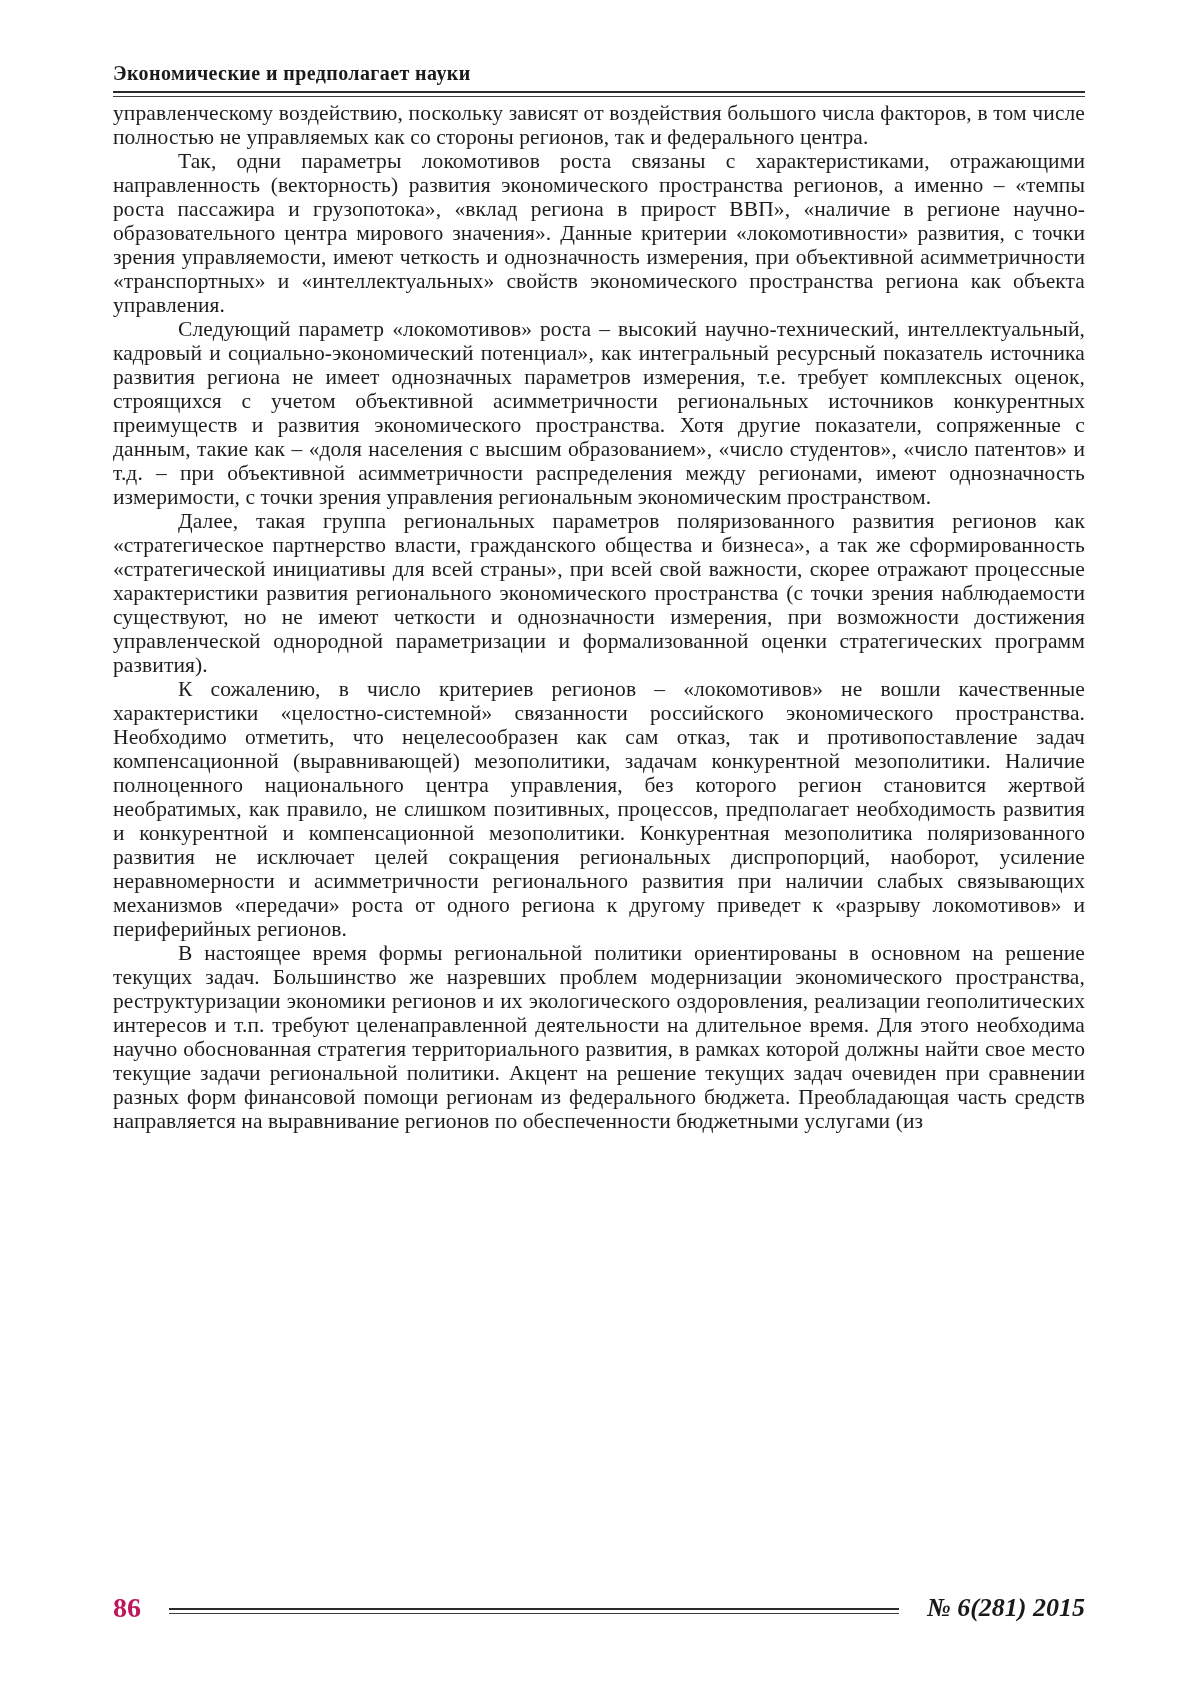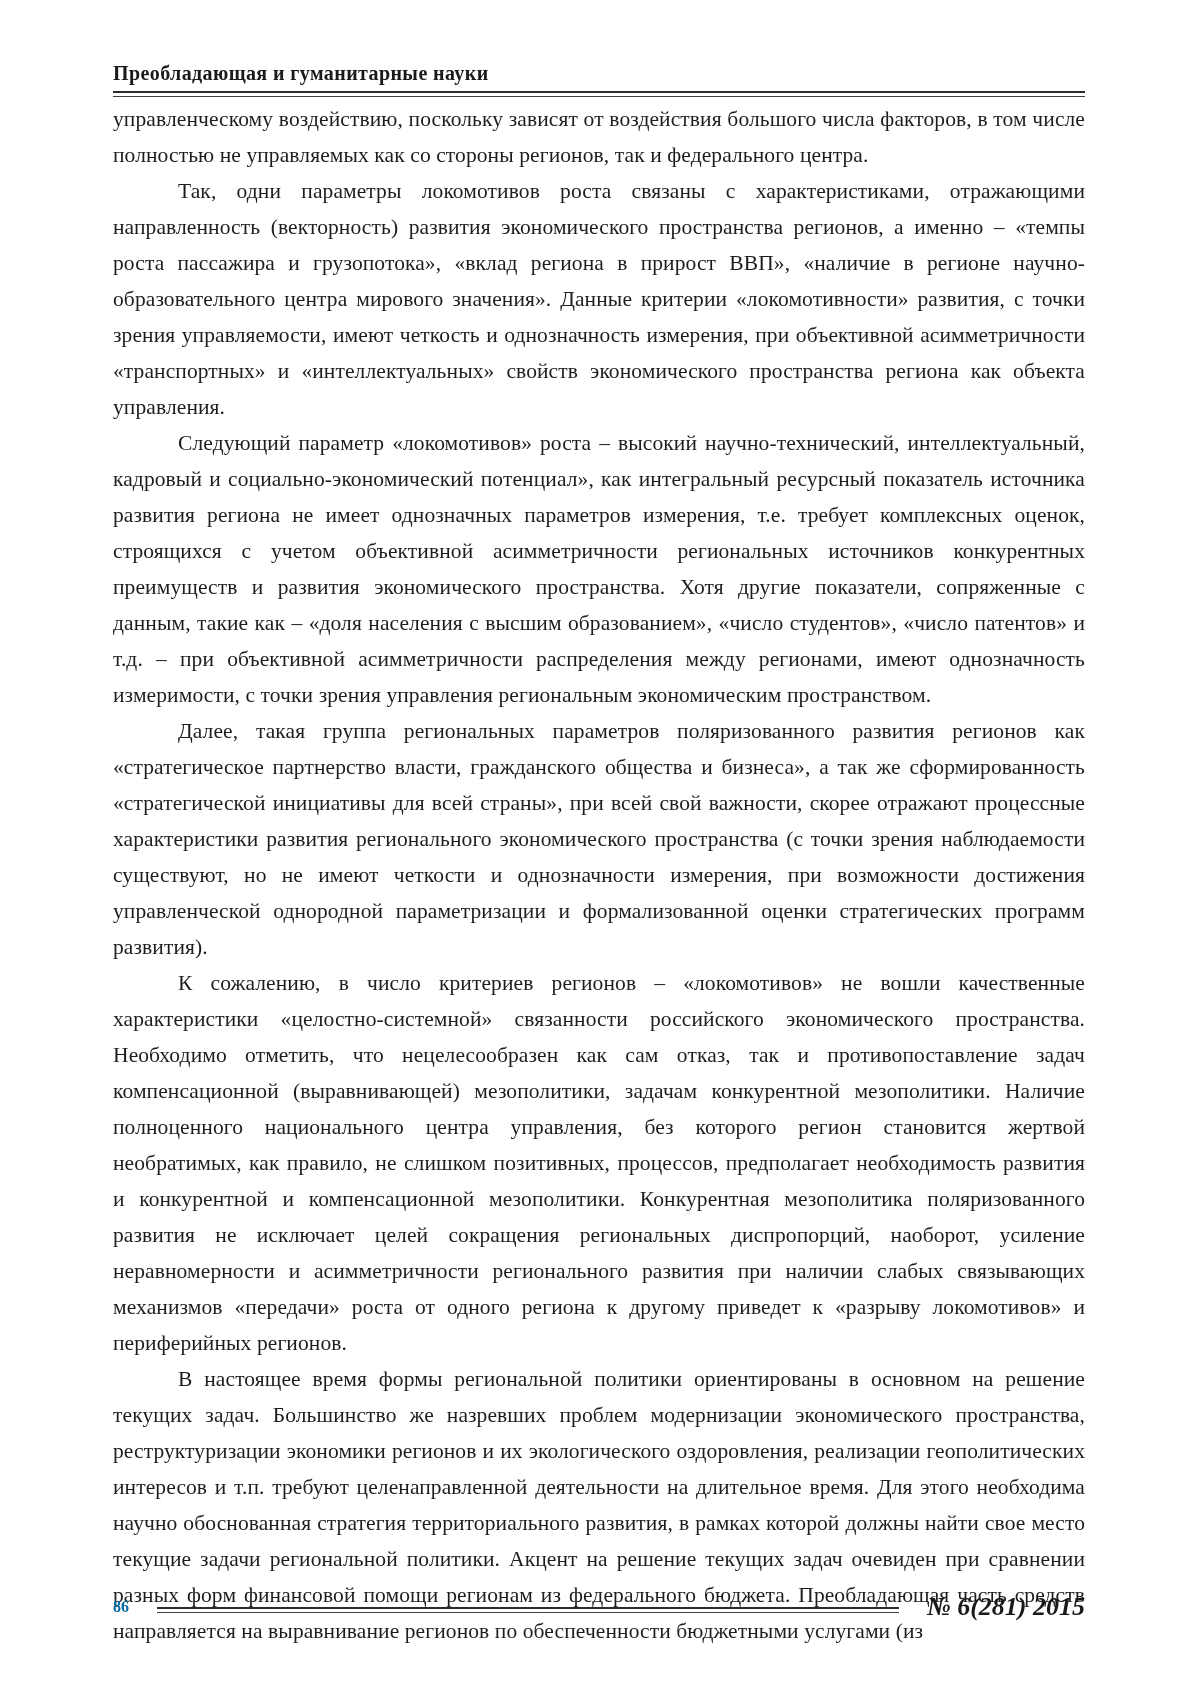--- a/index.html
+++ b/index.html
@@ -33,44 +33,44 @@
     height: 3px;
     border-top: 2.5px solid #2b2b2b;
     border-bottom: 1px solid #3d3d3d;
   }
   .article-body {
     position: absolute;
     left: 113px;
     width: 972px;
     top: 101px;
     font-size: 21.5px;
-    line-height: 36px;
+    line-height: 24px;
     letter-spacing: 0.1px;
     text-align: justify;
     color: #1d1d1d;
   }
   .article-body p {
     margin: 0;
     text-indent: 65px;
   }
   .article-body p.no-indent {
     text-indent: 0;
   }
   .page-footer {
     position: absolute;
     left: 113px;
     width: 972px;
     top: 1592px;
     display: flex;
     align-items: center;
   }
   .page-footer .page-number {
-    font-size: 16px;
+    font-size: 28px;
     font-weight: bold;
-    color: #0369a1;
+    color: #be185d;
     flex: 0 0 auto;
   }
   .page-footer .footer-rule {
     flex: 1 1 auto;
     margin: 6px 28px 0 28px;
     height: 3px;
     border-top: 2.5px solid #2b2b2b;
     border-bottom: 1px solid #3d3d3d;
   }
   .page-footer .issue {
@@ -80,21 +80,21 @@
     color: #1a1a1a;
     flex: 0 0 auto;
   }
 </style>
 </head>
 <body>
 
 <div class="page">
 
   <div class="running-header">
-    <div class="title">Преобладающая и гуманитарные науки</div>
+    <div class="title">Экономические и предполагает науки</div>
     <div class="double-rule"></div>
   </div>
 
   <div class="article-body">
     <p class="no-indent">управленческому воздействию, поскольку зависят от воздействия большого числа факторов, в том числе полностью не управляемых как со стороны регионов, так и федерального центра.</p>
     <p>Так, одни параметры локомотивов роста связаны с характеристиками, отражающими направленность (векторность) развития экономического пространства регионов, а именно – «темпы роста пассажира и грузопотока», «вклад региона в прирост ВВП», «наличие в регионе научно-образовательного центра мирового значения». Данные критерии «локомотивности» развития, с точки зрения управляемости, имеют четкость и однозначность измерения, при объективной асимметричности «транспортных» и «интеллектуальных» свойств экономического пространства региона как объекта управления.</p>
     <p>Следующий параметр «локомотивов» роста – высокий научно-технический, интеллектуальный, кадровый и социально-экономический потенциал», как интегральный ресурсный показатель источника развития региона не имеет однозначных параметров измерения, т.е. требует комплексных оценок, строящихся с учетом объективной асимметричности региональных источников конкурентных преимуществ и развития экономического пространства. Хотя другие показатели, сопряженные с данным, такие как – «доля населения с высшим образованием», «число студентов», «число патентов» и т.д. –  при объективной асимметричности распределения между регионами, имеют однозначность измеримости, с точки зрения управления региональным экономическим пространством.</p>
     <p>Далее, такая группа региональных параметров поляризованного развития регионов как «стратегическое партнерство власти, гражданского общества и бизнеса», а так же сформированность «стратегической инициативы для всей страны», при всей свой важности, скорее отражают процессные характеристики развития регионального экономического пространства (с точки зрения наблюдаемости существуют, но не имеют четкости и однозначности измерения, при возможности достижения управленческой однородной параметризации и формализованной оценки стратегических программ развития).</p>
     <p>К сожалению, в число критериев регионов – «локомотивов» не вошли качественные характеристики «целостно-системной» связанности российского экономического пространства. Необходимо отметить, что нецелесообразен как сам отказ, так и противопоставление задач компенсационной (выравнивающей) мезополитики, задачам конкурентной мезополитики. Наличие полноценного национального центра управления, без которого регион становится жертвой необратимых, как правило, не слишком позитивных, процессов, предполагает необходимость развития и конкурентной и компенсационной мезополитики. Конкурентная мезополитика поляризованного развития не исключает целей сокращения региональных диспропорций, наоборот, усиление неравномерности и асимметричности регионального развития при наличии слабых связывающих механизмов «передачи» роста от одного региона к другому приведет к «разрыву локомотивов» и периферийных регионов.</p>
     <p>В настоящее время формы региональной политики ориентированы в основном на решение текущих задач. Большинство же назревших проблем модернизации экономического пространства, реструктуризации экономики регионов и их экологического оздоровления, реализации геополитических интересов и т.п. требуют целенаправленной деятельности на длительное время. Для этого необходима научно обоснованная стратегия территориального развития, в рамках которой должны найти свое место текущие задачи региональной политики. Акцент на решение текущих задач очевиден при сравнении разных форм финансовой помощи регионам из федерального бюджета. Преобладающая часть средств направляется на выравнивание регионов по обеспеченности бюджетными услугами (из</p>

